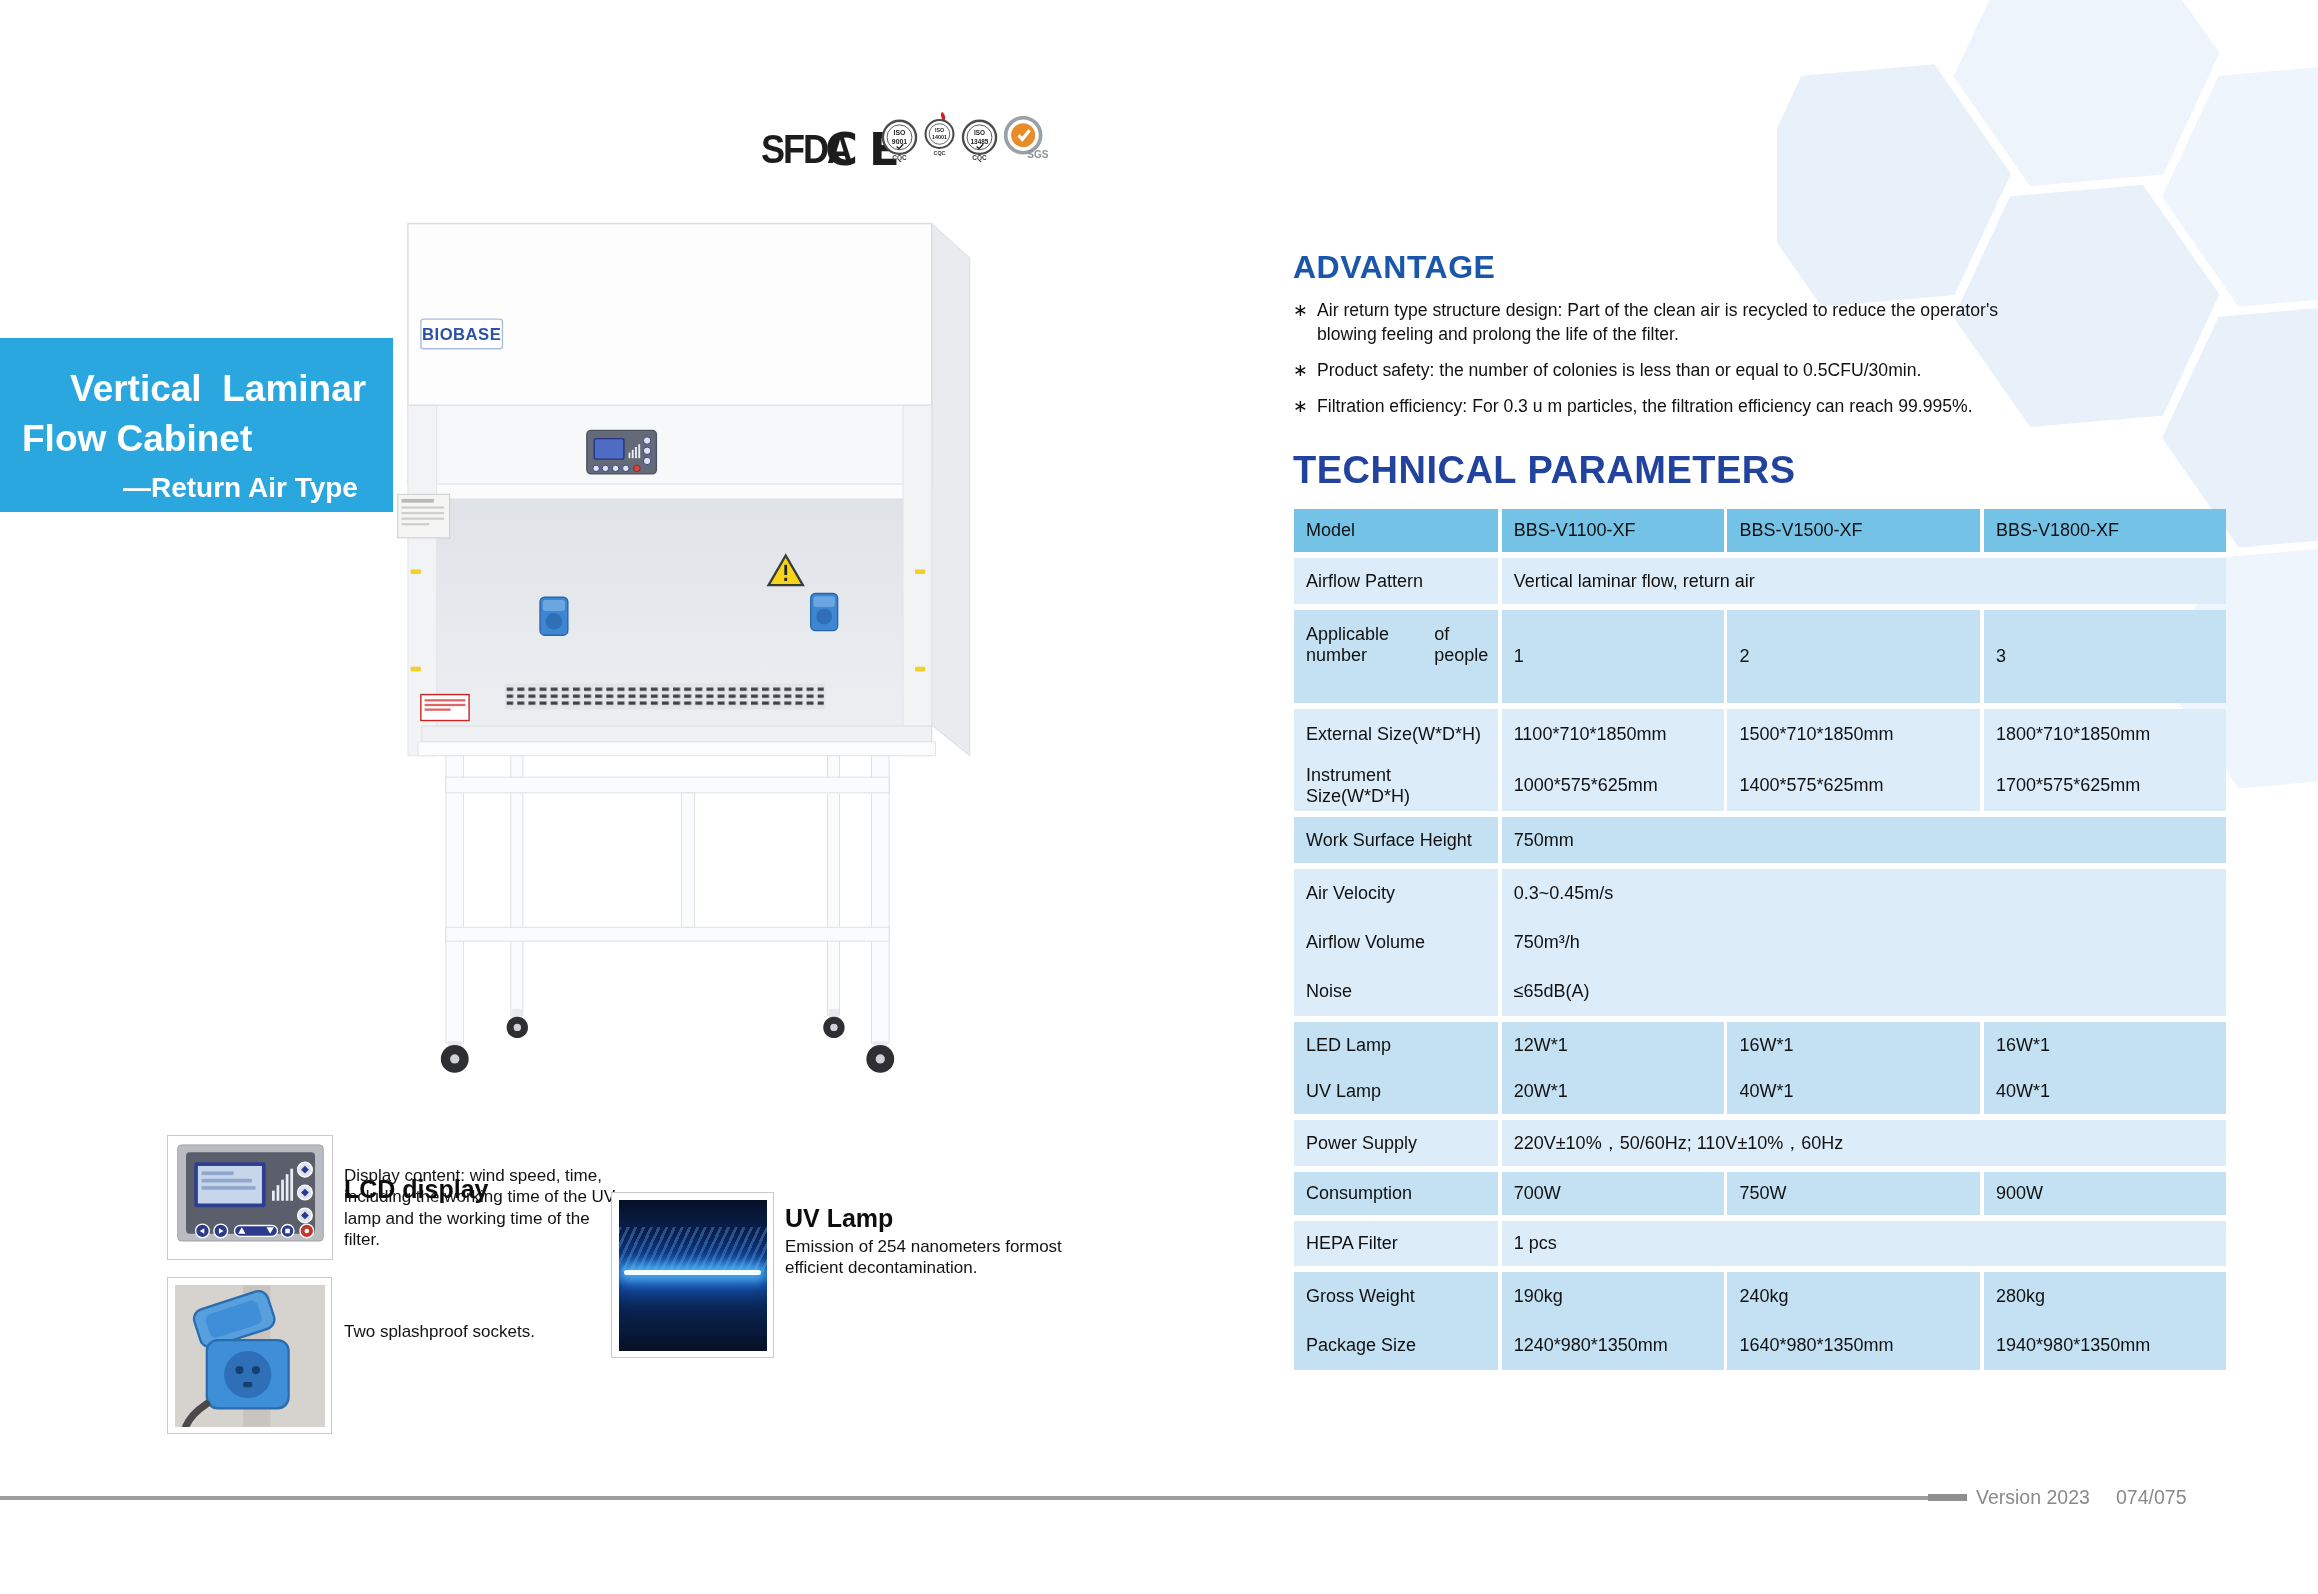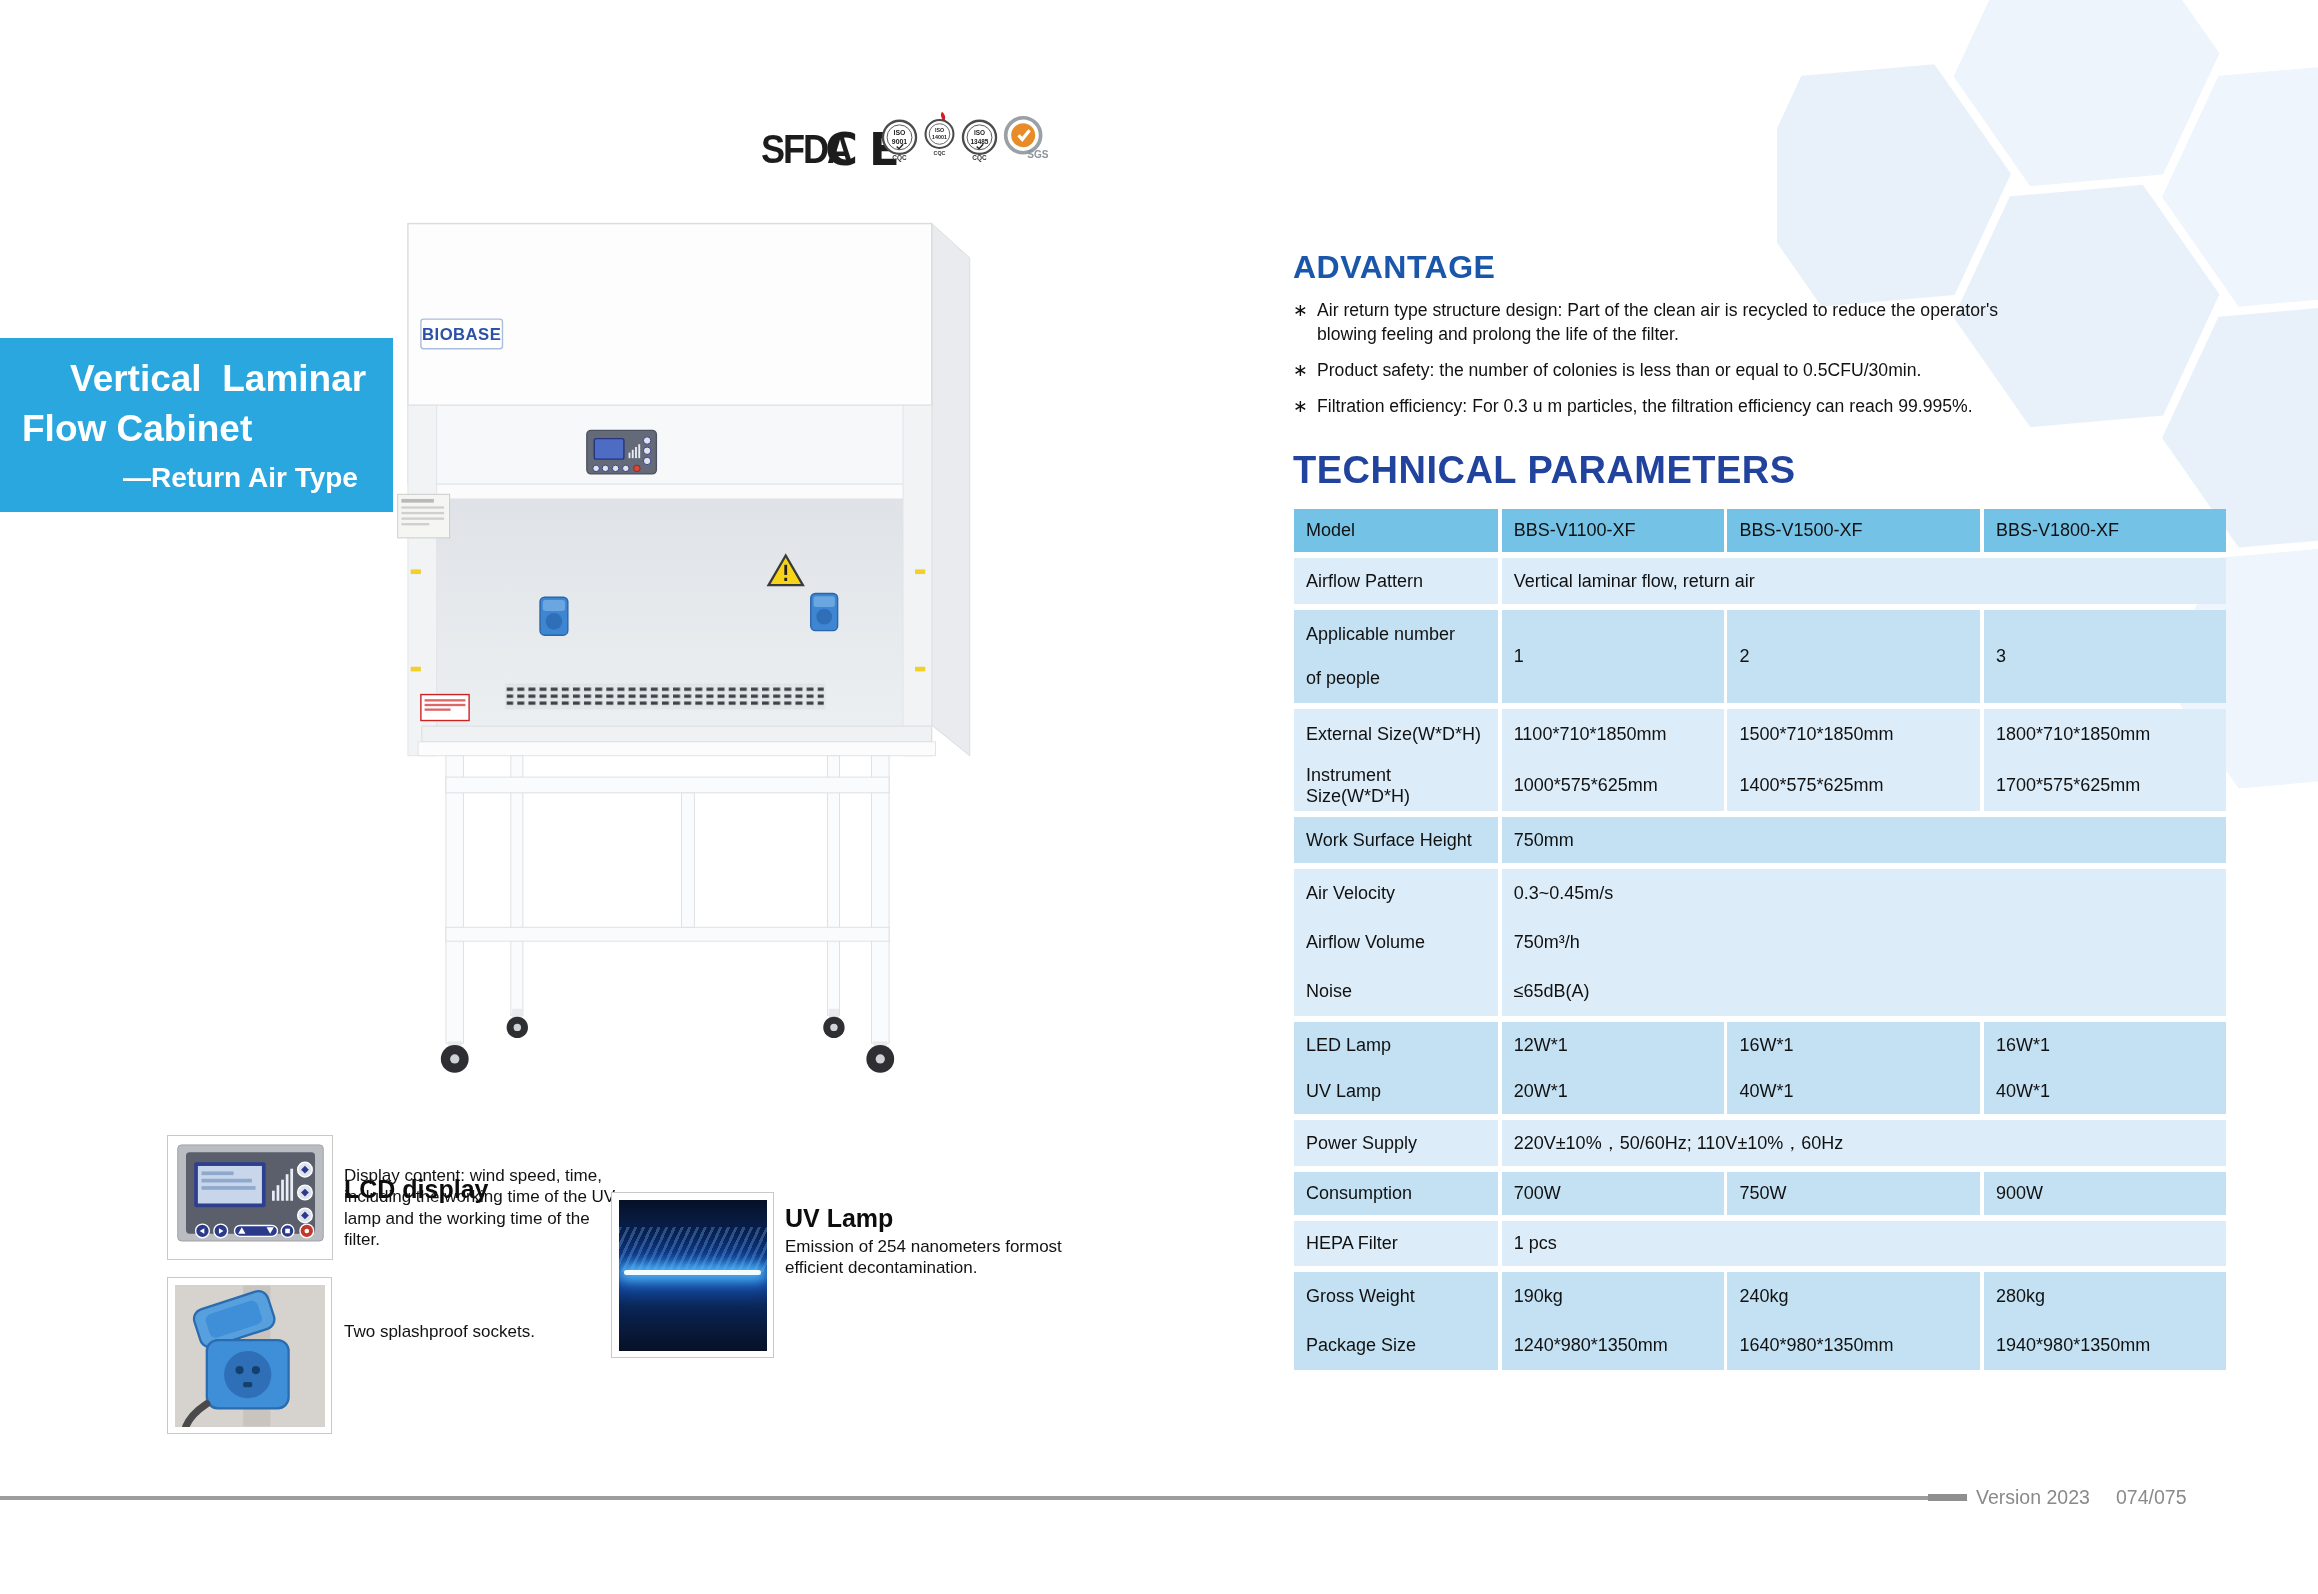--- a/index.html
+++ b/index.html
@@ -16,21 +16,21 @@
         transform:scaleX(.88);transform-origin:left;color:#1c1c1c;}
   .ce{position:absolute;left:64px;top:18.5px;font-size:45px;font-weight:700;letter-spacing:11px;color:#1c1c1c;
       font-family:"DejaVu Sans",sans-serif;}
   .seal{position:absolute;top:14px;width:37px;height:46px;}
   .seal svg{width:100%;height:100%;}
   .seal1{left:120px;} .seal2{left:160px;top:6.5px;} .seal3{left:200px;}
   .sgs{left:241px;top:11px;width:46px;height:46px;position:absolute;}
 
   
   #banner{position:absolute;left:0;top:338px;width:393px;height:174px;background:#2aa7df;}
-  .bl{position:absolute;color:#fff;font-weight:600;white-space:pre;}
+  .bl{position:absolute;color:#fff;font-weight:600;white-space:pre;margin-top:10px;}
   .bl1{left:70px;top:20.4px;font-size:37px;}
   .bl2{left:22px;top:70px;font-size:37px;}
   .bl3{left:123px;top:124px;font-size:28px;font-weight:600;}
 
   
   #cabinet{position:absolute;left:394px;top:213px;width:598px;height:863px;}
 
   
   #advantage{position:absolute;left:1293px;top:249px;width:779px;}
   #adv-title{font-size:32px;font-weight:700;color:#1a57ab;letter-spacing:0.5px;}
@@ -44,21 +44,21 @@
   #ttable{position:absolute;left:1294px;top:509px;width:932px;}
   .tgroup{margin-bottom:6px;}
   .trow{display:grid;grid-template-columns:204px 222px 253px 242px;column-gap:3.7px;}
   .trow.span2{grid-template-columns:204px 724px;}
   .tc{display:flex;align-items:center;padding-left:12px;font-size:18px;color:#111;}
   .g-head .tc{background:#74c2e5;}
   .g-mid  .tc{background:#c3e1f3;}
   .g-light .tc{background:#dcecf8;}
   .r1{height:43px}.r2{height:46px}.r3{height:93px}.r4{height:51px}.r5{height:46px}
   .r6{height:49px}.r7{height:46px}.r8{height:46px}.r9{height:43px}.r10{height:45px}.r11{height:49px}
-  .tc-col{flex-direction:column;align-items:flex-start;justify-content:space-between;padding-top:14px;padding-bottom:14px;}
+  .tc-col{flex-direction:row;align-items:flex-start;justify-content:space-between;padding-top:14px;padding-bottom:14px;}
 
   
   .thumb{position:absolute;background:#fff;border:1.4px solid #c9c9c9;}
   #lcd-box{left:167px;top:1135px;width:166px;height:125px;padding:6.5px;}
   #socket-box{left:167px;top:1277px;width:165px;height:157px;padding:6.5px;}
   #uv-box{left:611px;top:1192px;width:163px;height:166px;padding:6.5px;}
   .thumb-inner{width:100%;height:100%;position:relative;overflow:hidden;}
   #socket-inner{background:#d6d2cd;}
   #uv-inner{background:linear-gradient(180deg,#061027 0%,#0a2a66 34%,#0f3f92 52%,#0a2554 70%,#071027 100%);}
   #uv-mesh{position:absolute;left:0;top:18%;width:100%;height:30%;

